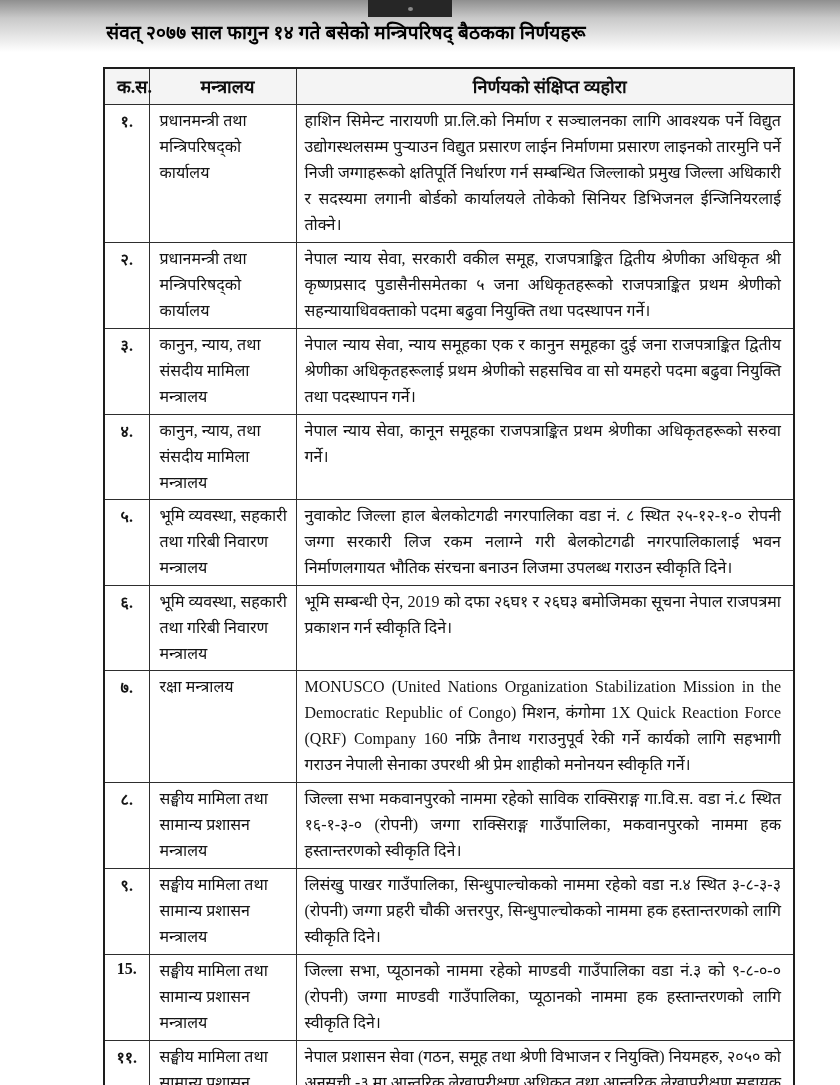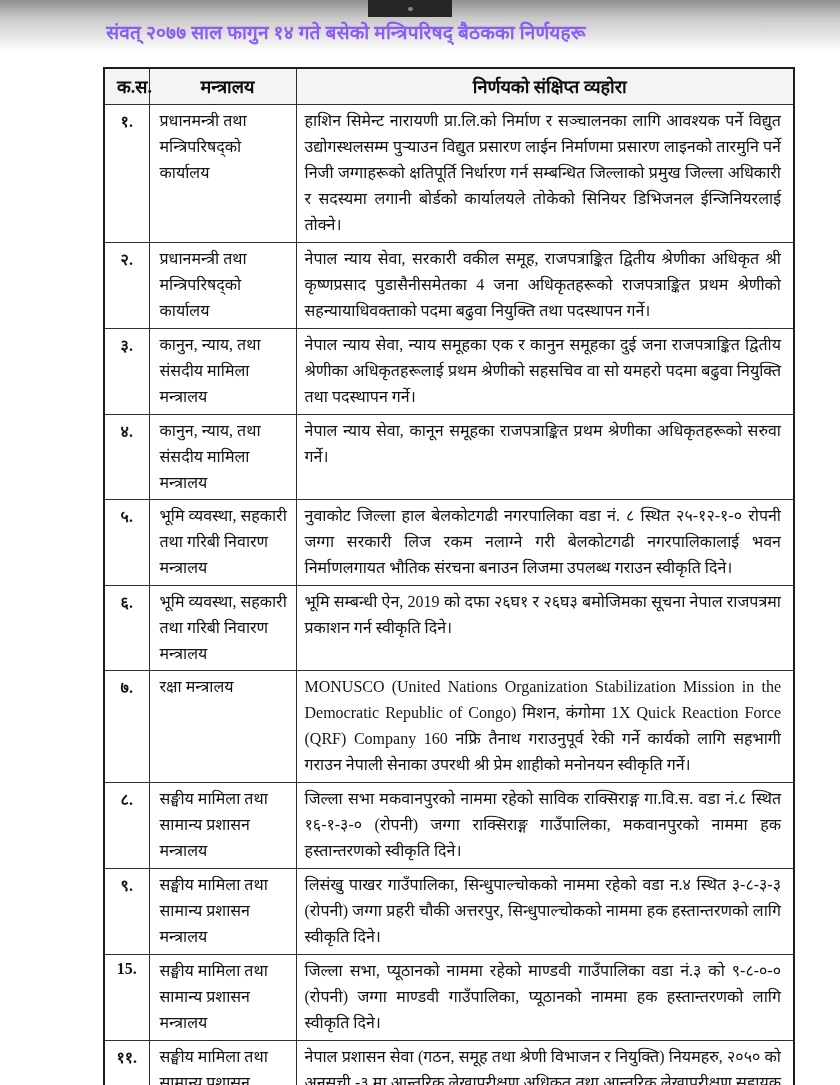--- a/index.html
+++ b/index.html
@@ -38,21 +38,21 @@
     border-radius: 50%;
   }
   .doc-title {
     position: absolute;
     left: 0; top: 19px;
     width: 692px;
     margin: 0;
     text-align: center;
     font-size: 19px;
     font-weight: bold;
-    color: #8b5cf6;
+    color: #000000;
     letter-spacing: 0.2px;
   }
   .table-wrap {
     position: absolute;
     left: 103px; top: 67px;
     width: 690px;
   }
   table.decisions {
     width: 100%;
     border-collapse: collapse;
@@ -137,21 +137,21 @@
     </thead>
     <tbody>
         <tr>
           <td class="sn">१.</td>
           <td class="ministry">प्रधानमन्त्री तथा मन्त्रिपरिषद्को कार्यालय</td>
           <td class="decision">हाशिन सिमेन्ट नारायणी प्रा.लि.को निर्माण र सञ्चालनका लागि आवश्यक पर्ने विद्युत उद्योगस्थलसम्म पुऱ्याउन विद्युत प्रसारण लाईन निर्माणमा प्रसारण लाइनको तारमुनि पर्ने निजी जग्गाहरूको क्षतिपूर्ति निर्धारण गर्न सम्बन्धित जिल्लाको प्रमुख जिल्ला अधिकारी र सदस्यमा लगानी बोर्डको कार्यालयले तोकेको सिनियर डिभिजनल ईन्जिनियरलाई तोक्ने।</td>
         </tr>
         <tr>
           <td class="sn">२.</td>
           <td class="ministry">प्रधानमन्त्री तथा मन्त्रिपरिषद्को कार्यालय</td>
-          <td class="decision">नेपाल न्याय सेवा, सरकारी वकील समूह, राजपत्राङ्कित द्वितीय श्रेणीका अधिकृत श्री कृष्णप्रसाद पुडासैनीसमेतका 4 जना अधिकृतहरूको राजपत्राङ्कित प्रथम श्रेणीको सहन्यायाधिवक्ताको पदमा बढुवा नियुक्ति तथा पदस्थापन गर्ने।</td>
+          <td class="decision">नेपाल न्याय सेवा, सरकारी वकील समूह, राजपत्राङ्कित द्वितीय श्रेणीका अधिकृत श्री कृष्णप्रसाद पुडासैनीसमेतका ५ जना अधिकृतहरूको राजपत्राङ्कित प्रथम श्रेणीको सहन्यायाधिवक्ताको पदमा बढुवा नियुक्ति तथा पदस्थापन गर्ने।</td>
         </tr>
         <tr>
           <td class="sn">३.</td>
           <td class="ministry">कानुन, न्याय, तथा संसदीय मामिला मन्त्रालय</td>
           <td class="decision">नेपाल न्याय सेवा, न्याय समूहका एक र कानुन समूहका दुई जना राजपत्राङ्कित द्वितीय श्रेणीका अधिकृतहरूलाई प्रथम श्रेणीको सहसचिव वा सो यमहरो पदमा बढुवा नियुक्ति तथा पदस्थापन गर्ने।</td>
         </tr>
         <tr>
           <td class="sn">४.</td>
           <td class="ministry">कानुन, न्याय, तथा संसदीय मामिला मन्त्रालय</td>
           <td class="decision">नेपाल न्याय सेवा, कानून समूहका राजपत्राङ्कित प्रथम श्रेणीका अधिकृतहरूको सरुवा गर्ने।</td>

